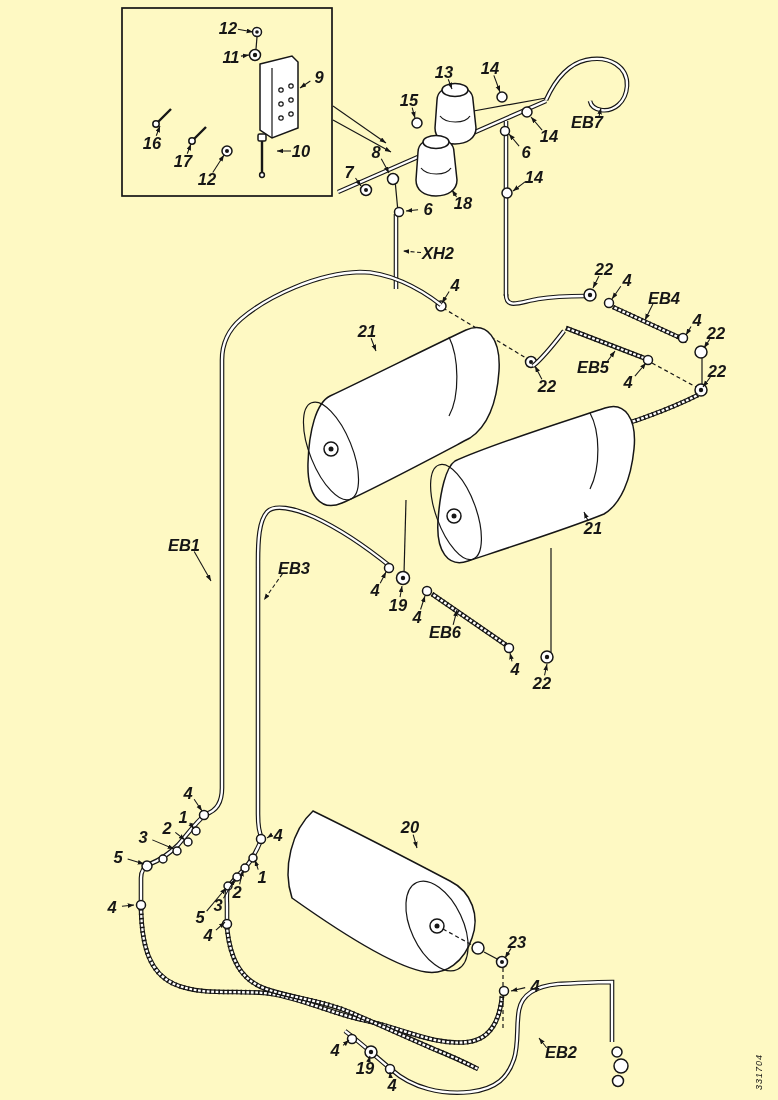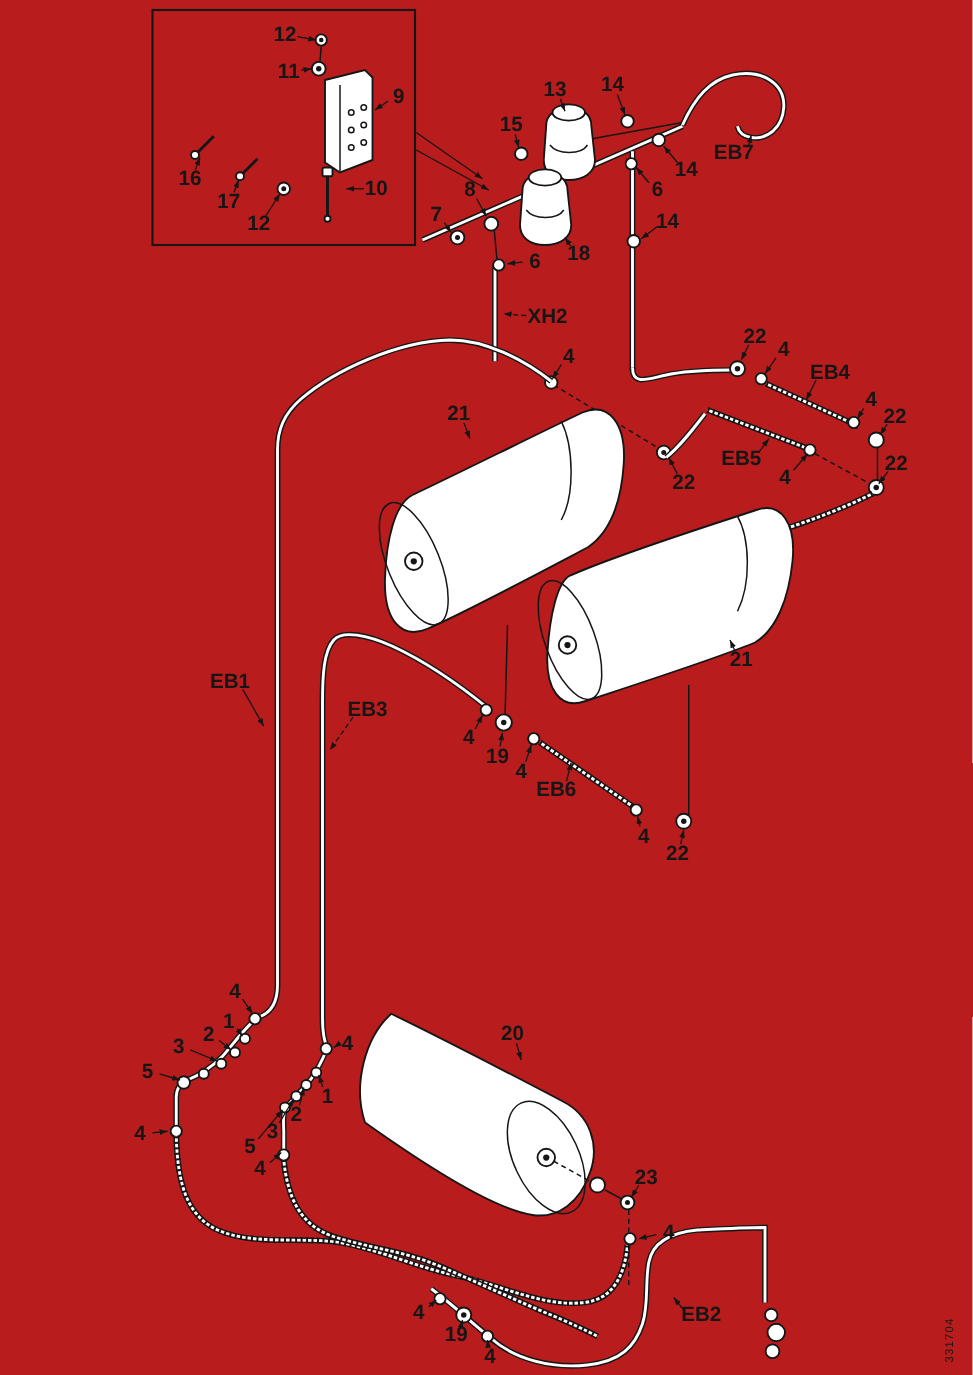--- a/index.html
+++ b/index.html
@@ -1,17 +1,17 @@
 <!DOCTYPE html>
 <html><head>
 <meta charset="utf-8">
 <title>Diagram</title>
 <style>
   html,body{margin:0;padding:0;background:#ffffff;}
-  #stage{position:relative;width:778px;height:1100px;background:#b91c1c;overflow:hidden;}
+  #stage{position:relative;width:778px;height:1100px;background:#fef9c3;overflow:hidden;font-style:italic;}
   svg{position:absolute;left:0;top:0;}
   svg text{font-family:"Liberation Sans",sans-serif;font-weight:700;font-size:16.5px;fill:#161616;}
   svg text.tiny{font-size:9px;font-weight:400;letter-spacing:1px;}
   .box{fill:none;stroke:#161616;stroke-width:1.7;}
   .thin{fill:none;stroke:#161616;stroke-width:1.2;}
   .med{fill:none;stroke:#161616;stroke-width:2.4;}
   .dash{stroke-dasharray:4 3;}
   .tubeO{fill:none;stroke:#161616;stroke-width:4.6;}
   .tubeI{fill:none;stroke:#ffffff;stroke-width:2.3;}
   .tubeH{fill:none;stroke:#161616;stroke-width:4.6;stroke-dasharray:1.6 2.8;}

